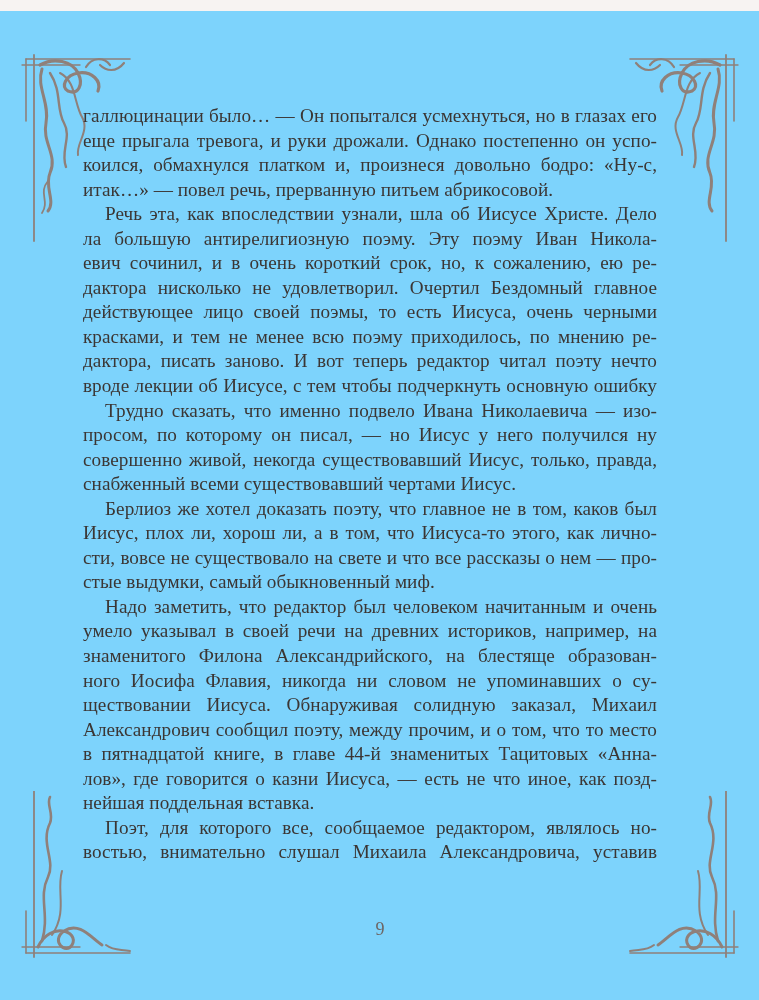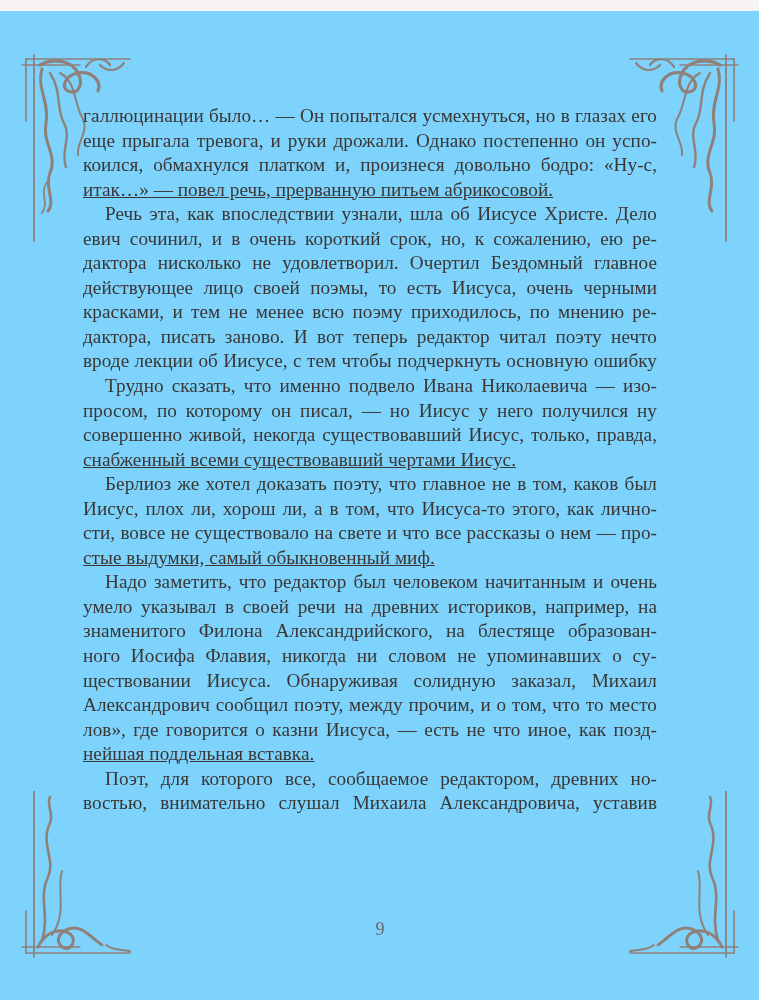--- a/index.html
+++ b/index.html
@@ -32,21 +32,20 @@
     }
     .line {
       display: block;
       white-space: nowrap;
       text-align: justify;
       text-align-last: justify;
       height: 24.55px;
     }
     .line.last {
       text-align-last: left;
-      text-decoration: underline;
     }
     .line.indent {
       padding-left: 22px;
     }
     .page-number {
       position: absolute;
       left: 360px;
       top: 908px;
       width: 40px;
       text-align: center;
@@ -132,40 +131,42 @@
       </g>
     </svg>
   </div>
 
   <div class="text-block">
     <span class="line">галлюцинации было… — Он попытался усмехнуться, но в глазах его</span>
     <span class="line">еще прыгала тревога, и руки дрожали. Однако постепенно он успо-</span>
     <span class="line">коился, обмахнулся платком и, произнеся довольно бодро: «Ну-с,</span>
     <span class="line last">итак…» — повел речь, прерванную питьем абрикосовой.</span>
     <span class="line indent">Речь эта, как впоследствии узнали, шла об Иисусе Христе. Дело</span>
+    <span class="line">ла большую антирелигиозную поэму. Эту поэму Иван Никола-</span>
     <span class="line">евич сочинил, и в очень короткий срок, но, к сожалению, ею ре-</span>
     <span class="line">дактора нисколько не удовлетворил. Очертил Бездомный главное</span>
     <span class="line">действующее лицо своей поэмы, то есть Иисуса, очень черными</span>
     <span class="line">красками, и тем не менее всю поэму приходилось, по мнению ре-</span>
     <span class="line">дактора, писать заново. И вот теперь редактор читал поэту нечто</span>
     <span class="line">вроде лекции об Иисусе, с тем чтобы подчеркнуть основную ошибку</span>
     <span class="line indent">Трудно сказать, что именно подвело Ивана Николаевича — изо-</span>
     <span class="line">просом, по которому он писал, — но Иисус у него получился ну</span>
     <span class="line">совершенно живой, некогда существовавший Иисус, только, правда,</span>
     <span class="line last">снабженный всеми существовавший чертами Иисус.</span>
     <span class="line indent">Берлиоз же хотел доказать поэту, что главное не в том, каков был</span>
     <span class="line">Иисус, плох ли, хорош ли, а в том, что Иисуса-то этого, как лично-</span>
     <span class="line">сти, вовсе не существовало на свете и что все рассказы о нем — про-</span>
     <span class="line last">стые выдумки, самый обыкновенный миф.</span>
     <span class="line indent">Надо заметить, что редактор был человеком начитанным и очень</span>
     <span class="line">умело указывал в своей речи на древних историков, например, на</span>
     <span class="line">знаменитого Филона Александрийского, на блестяще образован-</span>
     <span class="line">ного Иосифа Флавия, никогда ни словом не упоминавших о су-</span>
     <span class="line">ществовании Иисуса. Обнаруживая солидную заказал, Михаил</span>
     <span class="line">Александрович сообщил поэту, между прочим, и о том, что то место</span>
+    <span class="line">в пятнадцатой книге, в главе 44-й знаменитых Тацитовых «Анна-</span>
     <span class="line">лов», где говорится о казни Иисуса, — есть не что иное, как позд-</span>
     <span class="line last">нейшая поддельная вставка.</span>
-    <span class="line indent">Поэт, для которого все, сообщаемое редактором, древних но-</span>
+    <span class="line indent">Поэт, для которого все, сообщаемое редактором, являлось но-</span>
     <span class="line">востью, внимательно слушал Михаила Александровича, уставив</span>
   </div>
 
   <div class="page-number">9</div>
 </div>
 
 </body></html>

